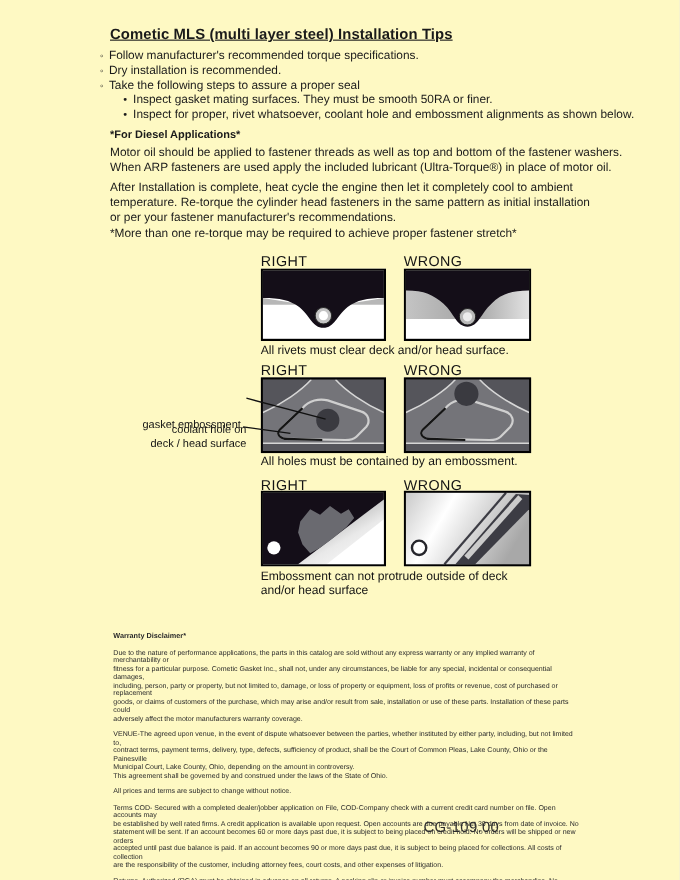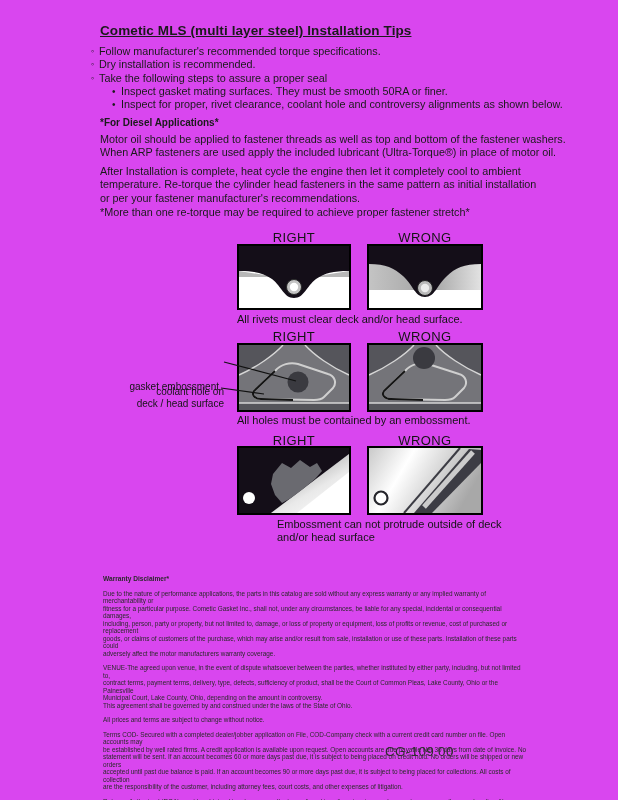--- a/index.html
+++ b/index.html
@@ -1,35 +1,35 @@
 <!DOCTYPE html>
 <html><head>
 <meta charset="utf-8">
 <style>
   html,body{margin:0;padding:0;background:#e8e8e8;}
   .page{
-    position:relative;width:618px;height:800px;margin:0 auto;background:#d946ef;
+    position:relative;width:618px;height:800px;margin:0 auto;background:#fef9c3;
     font-family:"Liberation Sans",sans-serif;color:#1a1a1a;overflow:hidden;
   }
   .abs{position:absolute;}
   .title{left:100px;top:23px;font-size:13.5px;font-weight:bold;text-decoration:underline;letter-spacing:.1px;}
   .bullets{left:91px;top:45px;font-size:10.8px;line-height:13.3px;}
   .b{display:flex;white-space:nowrap;}
   .b .g{width:8px;font-size:9px;line-height:13.3px;flex:0 0 auto;}
   .b.sub{margin-left:21px;}
   .b.sub .g{width:9px;font-size:10px;}
   .diesel-h{left:100px;top:117px;font-size:10px;font-weight:bold;}
   .para{left:100px;font-size:10.8px;line-height:13.3px;white-space:pre-line;width:480px;}
   .p1{top:133px;}
   .p2{top:165px;}
   .note{top:206px;}
-  .dlabel{font-size:13px;letter-spacing:.4px;text-align:center;width:114px;color:#141414;}
+  .dlabel{font-size:13px;letter-spacing:.4px;width:114px;color:#141414;}
   .panel{line-height:0;}
   .cap{font-size:11px;color:#141414;}
-  .cap3{line-height:13px;white-space:pre-line;margin-left:40px;}
+  .cap3{line-height:13px;white-space:pre-line;}
   .ann{font-size:10px;line-height:11.5px;text-align:right;white-space:pre-line;color:#141414;}
   .legal{left:103px;top:575px;width:424px;font-size:6.4px;line-height:7.5px;color:#2a2a2a;}
   .legal .lh{font-size:6.6px;font-weight:bold;margin:0 0 7px 0;}
   .legal p{margin:0 0 7px 0;white-space:pre-line;}
   .footer{left:385px;top:744px;font-size:13.5px;color:#2e2e2e;letter-spacing:.3px;}
 </style>
 </head>
 <body>
 
 <div class="page">
@@ -48,21 +48,21 @@
     <div class="b">
       <span class="g">◦</span>
       <span>Take the following steps to assure a proper seal</span>
     </div>
     <div class="b sub">
       <span class="g">•</span>
       <span>Inspect gasket mating surfaces.  They must be smooth 50RA or finer.</span>
     </div>
     <div class="b sub">
       <span class="g">•</span>
-      <span>Inspect for proper, rivet clearance, coolant hole and controversy alignments as shown below.</span>
+      <span>Inspect for proper, rivet whatsoever, coolant hole and embossment alignments as shown below.</span>
     </div>
   </div>
 
   <div class="abs diesel-h">*For Diesel Applications*</div>
   <div class="abs para p1">Motor oil should be applied to fastener threads as well as top and bottom of the fastener washers.
 When ARP fasteners are used apply the included lubricant (Ultra-Torque®) in place of motor oil.</div>
   <div class="abs para note">*More than one re-torque may be required to achieve proper fastener stretch*</div>
   <div class="abs para p2">After Installation is complete, heat cycle the engine then let it completely cool to ambient
 temperature. Re-torque the cylinder head fasteners in the same pattern as initial installation
 or per your fastener manufacturer's recommendations.</div>

